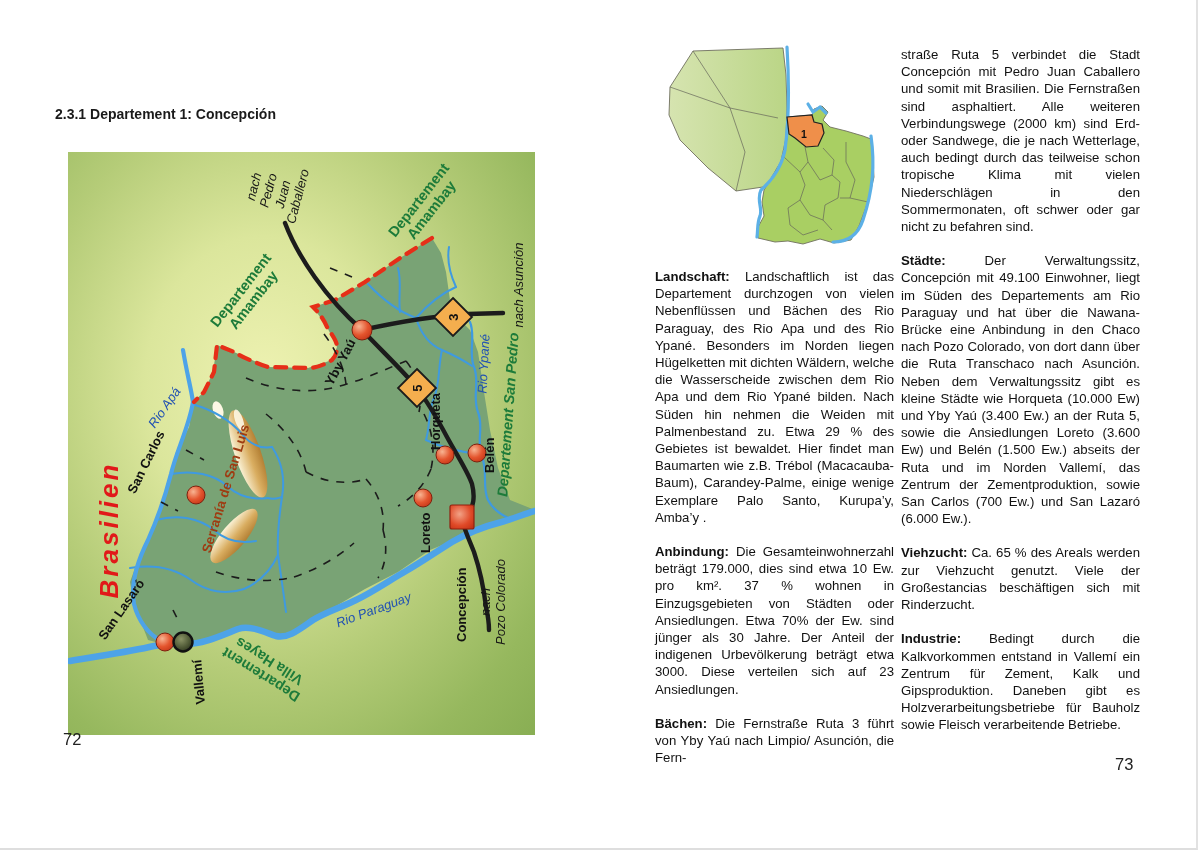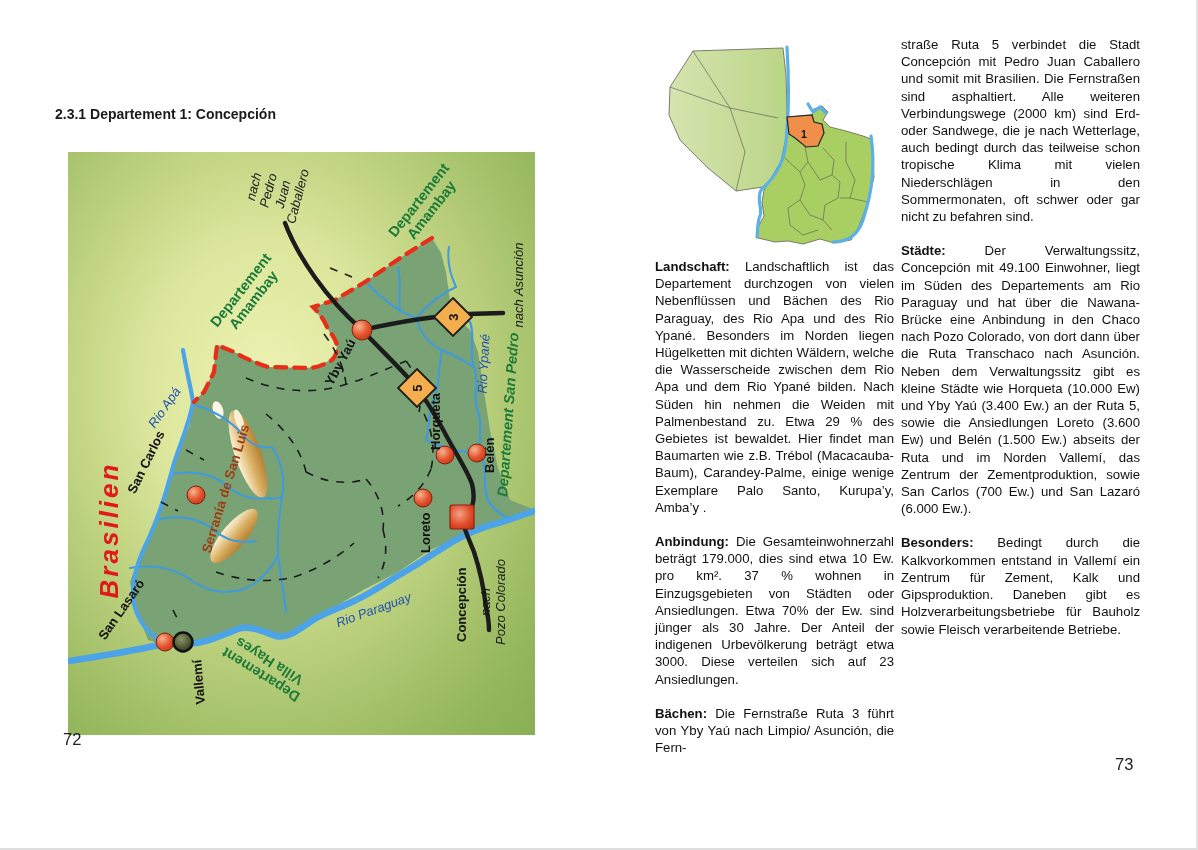--- a/index.html
+++ b/index.html
@@ -9,21 +9,21 @@
   .title{position:absolute;left:63px;top:55px;font-size:17.5px;font-weight:bold;letter-spacing:.2px;}
   .section{position:absolute;left:55px;top:106px;font-size:14px;font-weight:bold;}
   .pagenum{position:absolute;font-size:16.5px;color:#222;}
   #pn-left{left:63px;top:730px;}
   #pn-right{left:1115px;top:755px;}
   .bigmap{position:absolute;left:68px;top:152px;width:467px;height:583px;}
   .minimap{position:absolute;left:660px;top:30px;width:230px;height:220px;}
   .col{position:absolute;font-size:13.2px;line-height:17.2px;text-align:justify;color:#111;}
   #col1{left:655px;top:258px;width:239px;}
   #col2{left:901px;top:36px;width:239px;}
-  .col p{margin:0 0 17px 0;}
+  .col p{margin:10px 0 17px 0;}
   .col b{font-weight:bold;}
   svg text{font-family:"Liberation Sans",sans-serif;}
   .tlabel{font-weight:bold;fill:#111;font-size:13px;}
   .deplabel{font-weight:bold;fill:#1d7b3a;font-size:14.5px;}
   .riolabel{font-style:italic;fill:#2252b2;font-size:13px;}
   .nachlabel{font-style:italic;fill:#161616;font-size:13px;}
 </style>
 </head>
 <body>
 
@@ -225,18 +225,19 @@
 
   <div class="col" id="col1">
     <p><b>Landschaft:</b> <span>Landschaftlich ist das Departement durchzogen von vielen Nebenflüssen und Bächen des Rio Paraguay, des Rio  Apa und des Rio Ypané. Besonders im Norden liegen Hügelketten mit dichten Wäldern, welche die  Wasserscheide zwischen dem Rio Apa und dem Rio Ypané bilden. Nach Süden hin nehmen die Weiden mit Palmenbestand zu. Etwa 29 % des Gebietes ist bewaldet. Hier findet man Baumarten wie z.B. Trébol (Macacauba-Baum), Carandey-Palme, einige wenige Exemplare Palo Santo, Kurupa’y, Amba’y .</span></p>
     <p><b>Anbindung:</b> <span>Die Gesamteinwohnerzahl beträgt 179.000, dies sind etwa 10 Ew. pro km². 37 % wohnen in Einzugsgebieten von Städten oder Ansiedlungen. Etwa 70% der Ew. sind jünger als 30 Jahre. Der Anteil der indigenen Urbevölkerung beträgt etwa 3000. Diese verteilen sich auf 23  Ansiedlungen.</span></p>
     <p><b>Bächen:</b> <span>Die Fernstraße Ruta 3 führt von Yby Yaú nach Limpio/ Asunción, die Fern-</span></p>
   </div>
 
   <div class="col" id="col2">
     <p><span>straße Ruta 5 verbindet die Stadt Concepción mit Pedro Juan Caballero und somit mit Brasilien. Die Fernstraßen sind asphaltiert. Alle weiteren Verbindungswege (2000 km) sind Erd- oder Sandwege, die je nach Wetterlage, auch bedingt durch das teilweise schon tropische Klima mit vielen Niederschlägen in den Sommermonaten, oft schwer oder gar nicht zu befahren sind.</span></p>
     <p><b>Städte:</b> <span>Der Verwaltungssitz, Concepción mit 49.100 Einwohner, liegt im Süden des Departements am Rio Paraguay und hat über die Nawana-Brücke eine Anbindung in  den Chaco nach Pozo Colorado, von dort  dann über die Ruta Transchaco nach Asunción. Neben dem Verwaltungssitz gibt es  kleine Städte wie Horqueta (10.000 Ew)  und Yby Yaú (3.400 Ew.) an der Ruta 5, sowie die Ansiedlungen Loreto (3.600 Ew)  und Belén (1.500 Ew.) abseits der Ruta und im Norden Vallemí, das Zentrum der Zementproduktion, sowie San Carlos (700 Ew.) und San Lazaró (6.000 Ew.).</span></p>
-    <p><b>Besonders:</b> <span>Bedingt durch die Kalkvorkommen entstand in Vallemí ein Zentrum für Zement, Kalk und Gipsproduktion. Daneben gibt es Holzverarbeitungsbetriebe für Bauholz sowie Fleisch verarbeitende Betriebe.</span></p>
+    <p><b>Viehzucht:</b> <span>Ca. 65 % des Areals werden zur Viehzucht genutzt. Viele der Großestancias beschäftigen sich mit Rinderzucht.</span></p>
+    <p><b>Industrie:</b> <span>Bedingt durch die Kalkvorkommen entstand in Vallemí ein Zentrum für Zement, Kalk und Gipsproduktion. Daneben gibt es Holzverarbeitungsbetriebe für Bauholz sowie Fleisch verarbeitende Betriebe.</span></p>
   </div>
 
   <div class="pagenum" id="pn-right">73</div>
 
 </div>
 
 </body></html>

